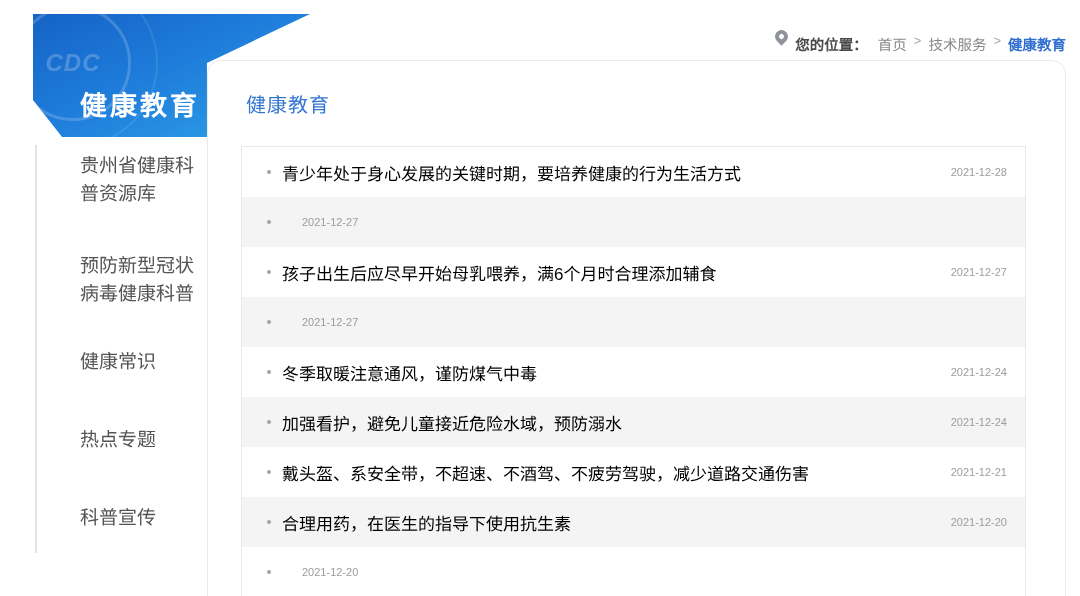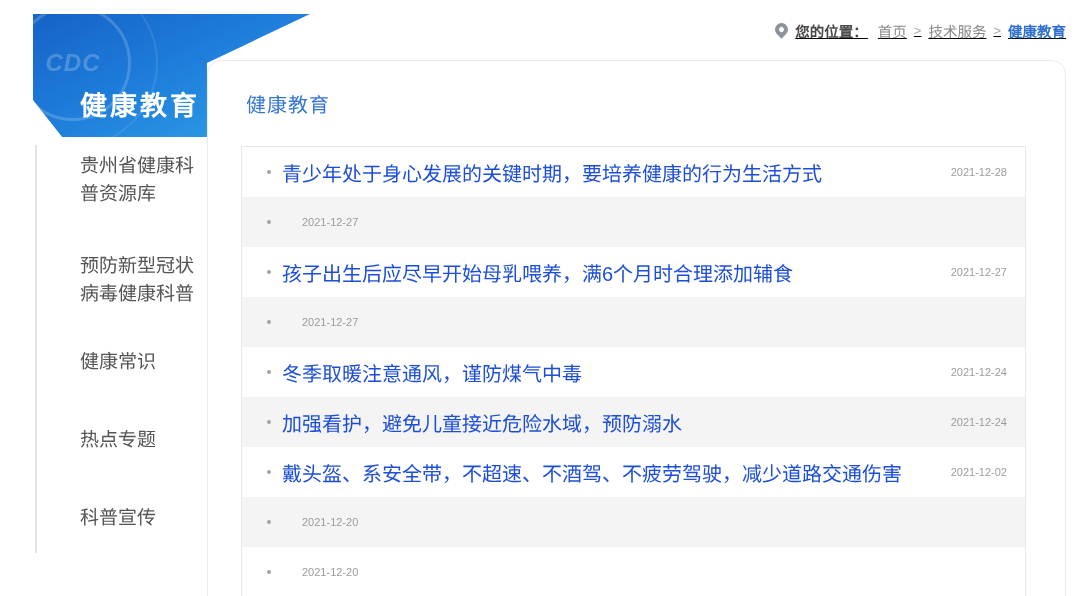--- a/index.html
+++ b/index.html
@@ -47,26 +47,25 @@
     font-style: italic;
     font-weight: bold;
     font-size: 24px;
     letter-spacing: 1px;
     color: rgba(255,255,255,0.22);
   }
 
   
   .breadcrumb {
     position: absolute;
-    top: 20px; right: 14px;
-    display: flex; align-items: center;
+    top: 33px; right: 14px;
+    display: flex; 
     font-size: 14.5px;
     z-index: 3;
     white-space: nowrap;
-    text-decoration: underline;
   }
   .pin-icon {
     width: 13px; height: 13px;
     background: #8d9399;
     border-radius: 50% 50% 50% 0;
     transform: rotate(-45deg);
     position: relative;
     margin-right: 7px;
     margin-top: -3px;
   }
@@ -121,22 +120,22 @@
   .row:nth-child(even) { background: #f4f4f4; }
   .bullet {
     width: 4px; height: 4px;
     border-radius: 50%;
     background: #a3a3a3;
     margin-right: 11px;
     flex: none;
   }
   .row-title {
     flex: 1;
-    font-size: 20px;
-    color: #1d4ed8;
+    font-size: 17px;
+    color: #000000;
     overflow: hidden;
     white-space: nowrap;
     text-overflow: ellipsis;
   }
   .row-date {
     font-size: 11px;
     color: #9c9c9c;
     margin-left: 20px;
     flex: none;
   }
@@ -230,25 +229,26 @@
 
     <div class="row">
       <span class="bullet"></span>
       <span class="row-title">加强看护，避免儿童接近危险水域，预防溺水</span>
       <span class="row-date">2021-12-24</span>
     </div>
 
     <div class="row">
       <span class="bullet"></span>
       <span class="row-title">戴头盔、系安全带，不超速、不酒驾、不疲劳驾驶，减少道路交通伤害</span>
-      <span class="row-date">2021-12-02</span>
-    </div>
-
-    <div class="row">
-      <span class="bullet"></span>
+      <span class="row-date">2021-12-21</span>
+    </div>
+
+    <div class="row">
+      <span class="bullet"></span>
+      <span class="row-title">合理用药，在医生的指导下使用抗生素</span>
       <span class="row-date">2021-12-20</span>
     </div>
 
     <div class="row">
       <span class="bullet"></span>
       <span class="row-date">2021-12-20</span>
     </div>
 
   </div>
 </section>

